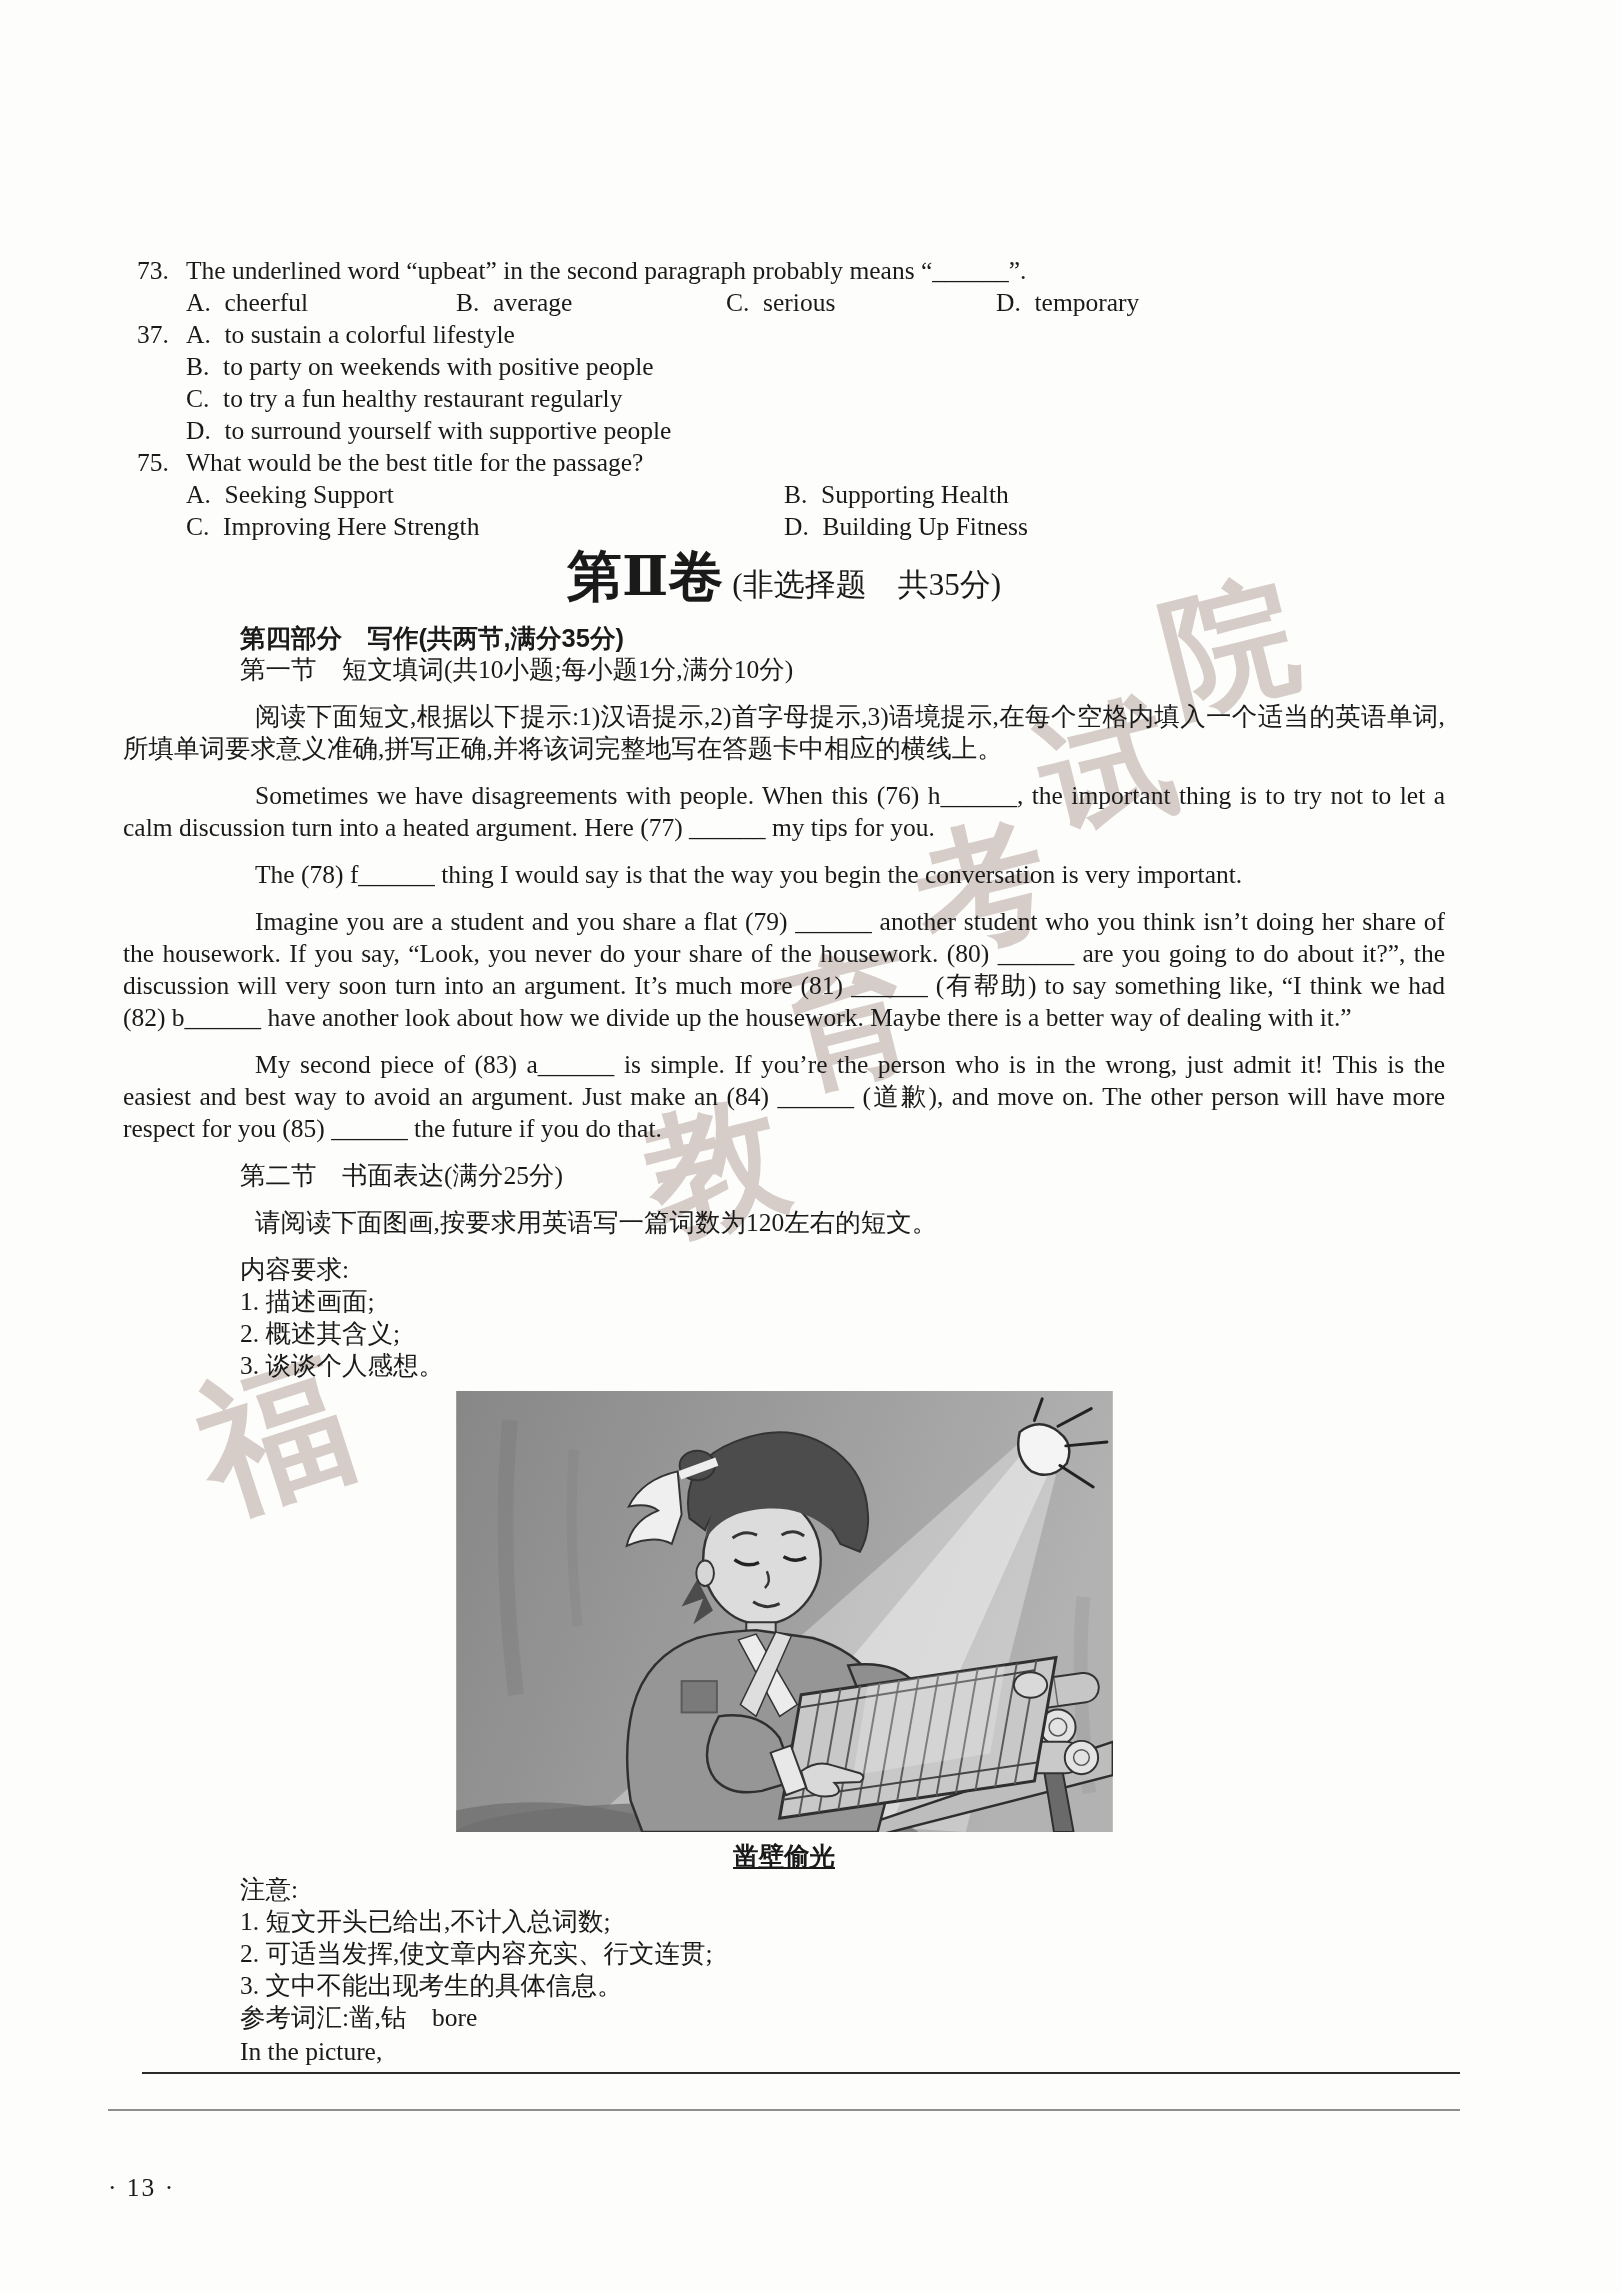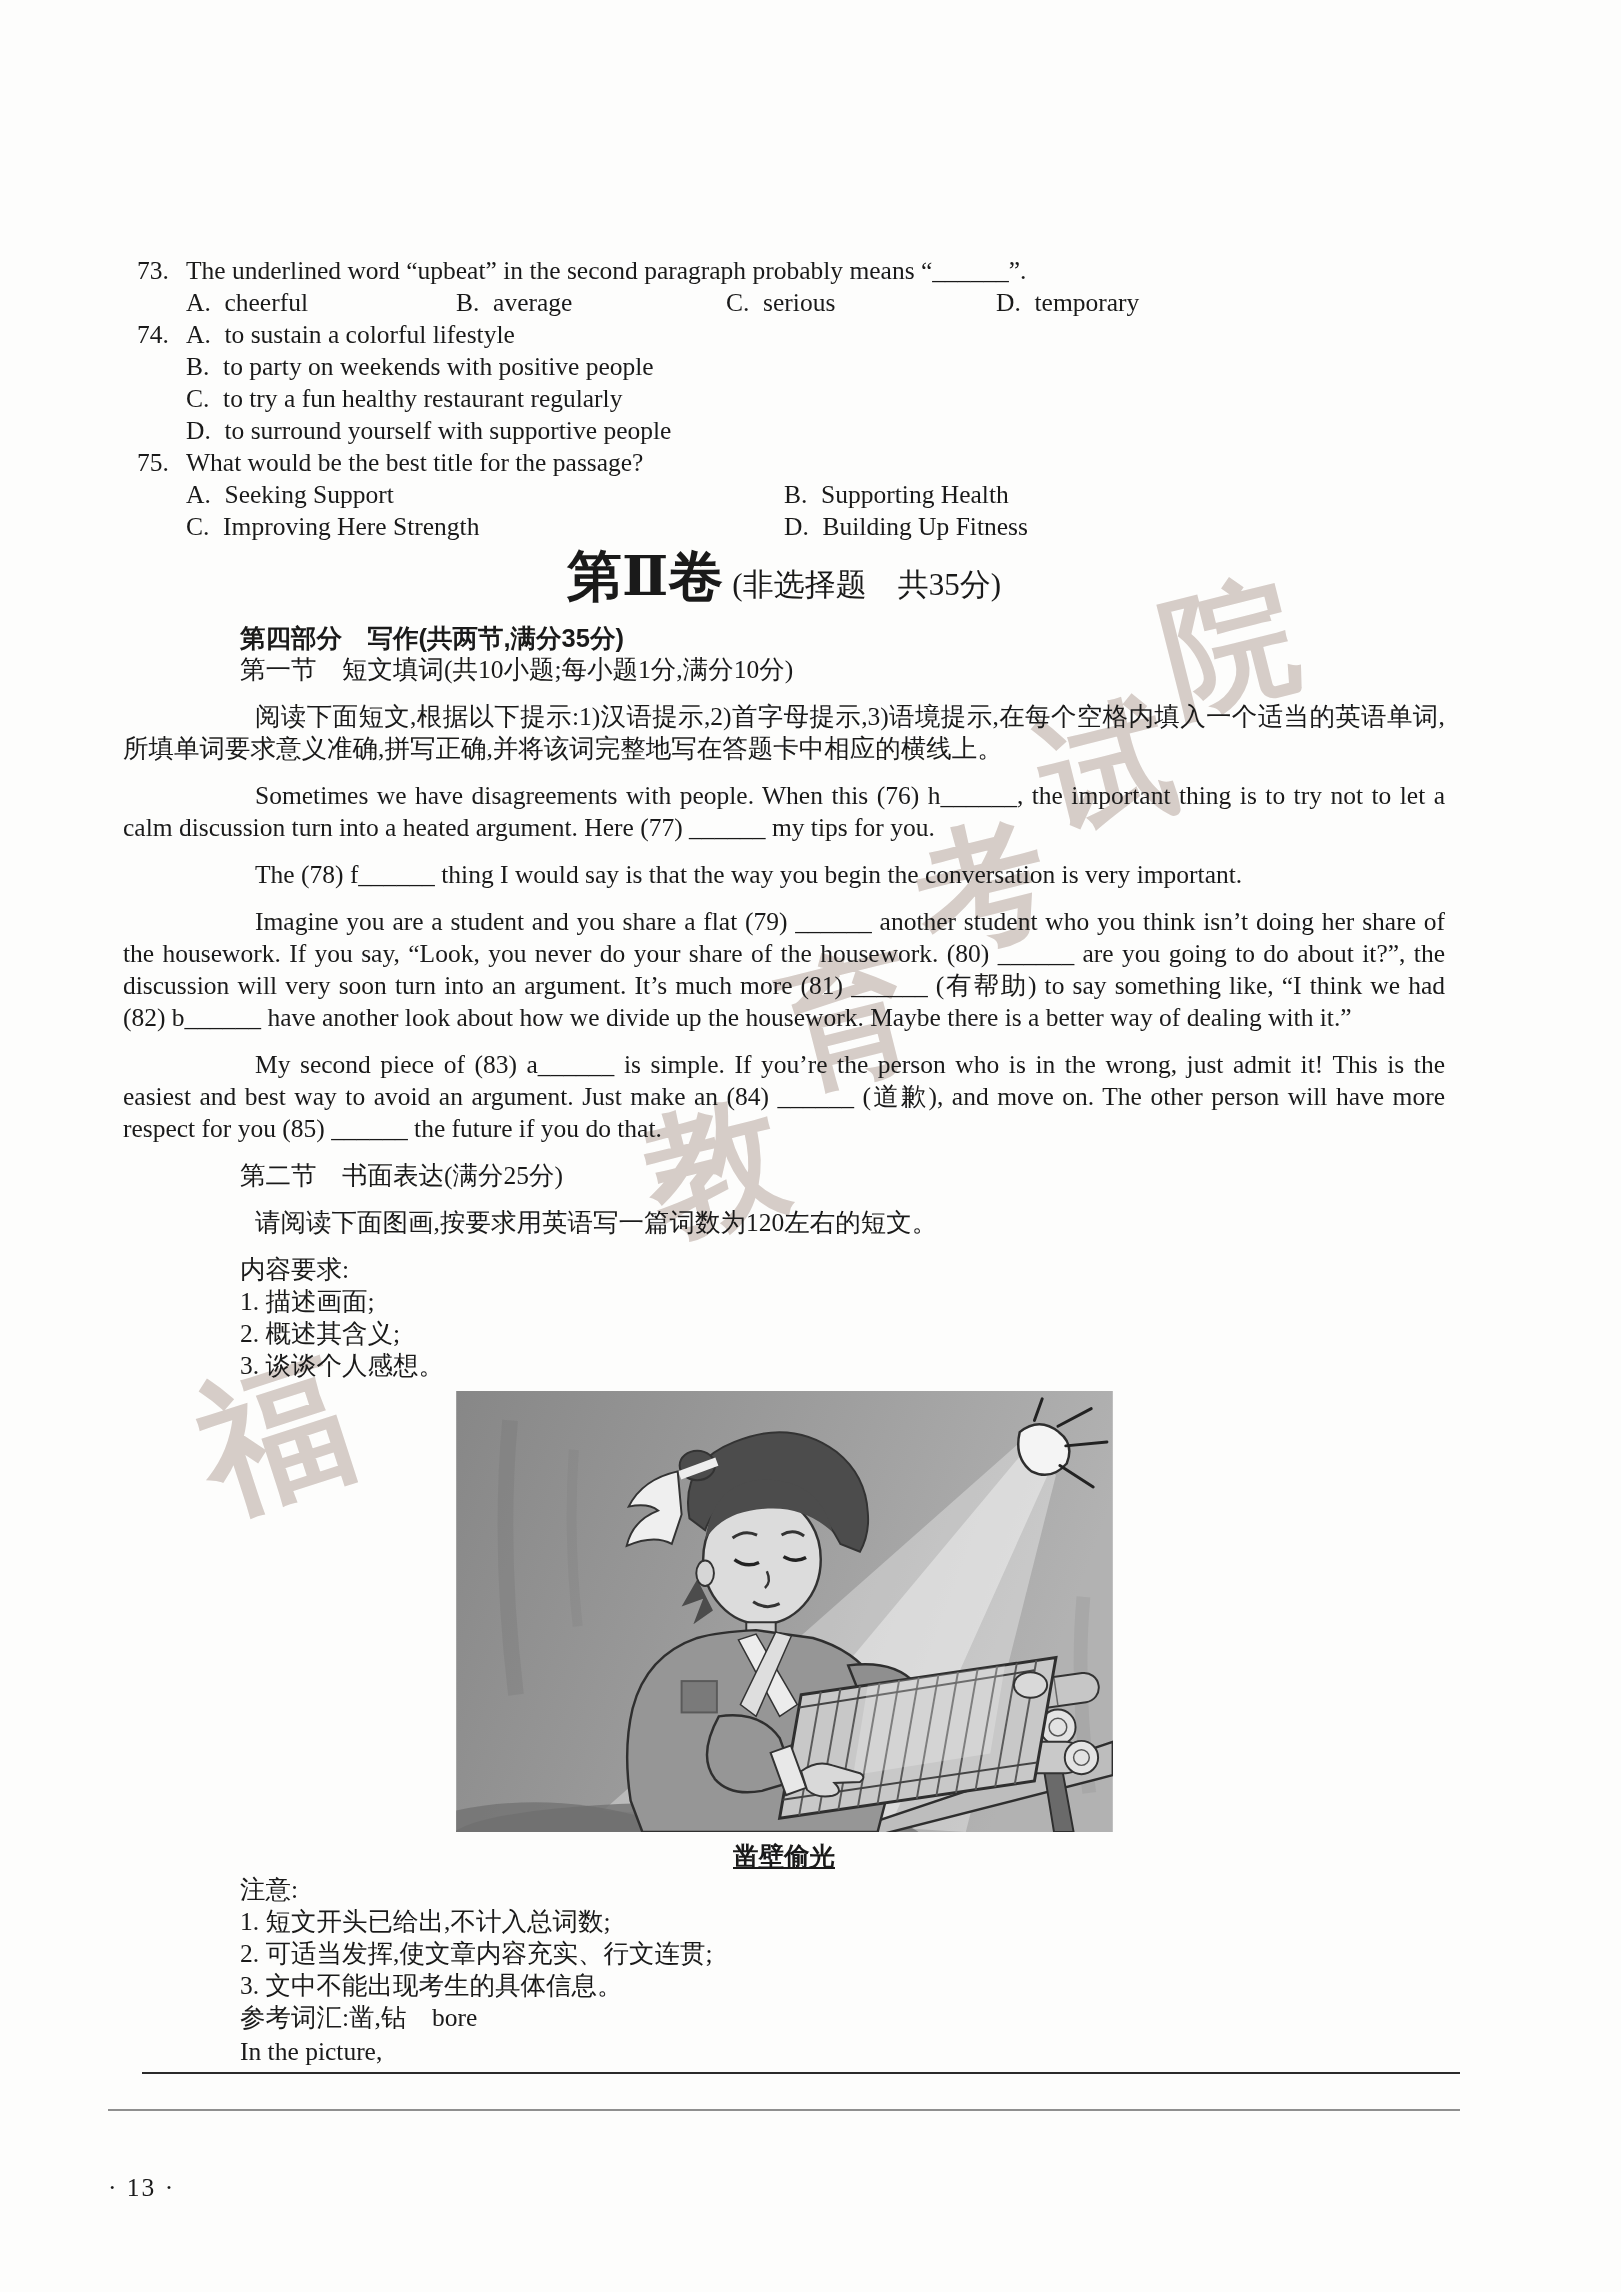--- a/index.html
+++ b/index.html
@@ -97,21 +97,21 @@
           </span>
         <span class="optcell last">
             <span class="optletter">D.</span>
             <span>temporary</span>
           </span>
       </div>
     </div>
 
     <div class="qblock">
       <div class="qstem">
-        <span class="qnum">74.</span>
+        <span class="qnum">37.</span>
       </div>
       <div class="optline">
           <span class="optletter">A.</span>
           <span>to sustain a colorful lifestyle</span>
         </div>
       <div class="optline">
           <span class="optletter">B.</span>
           <span>to party on weekends with positive people</span>
         </div>
       <div class="optline">

